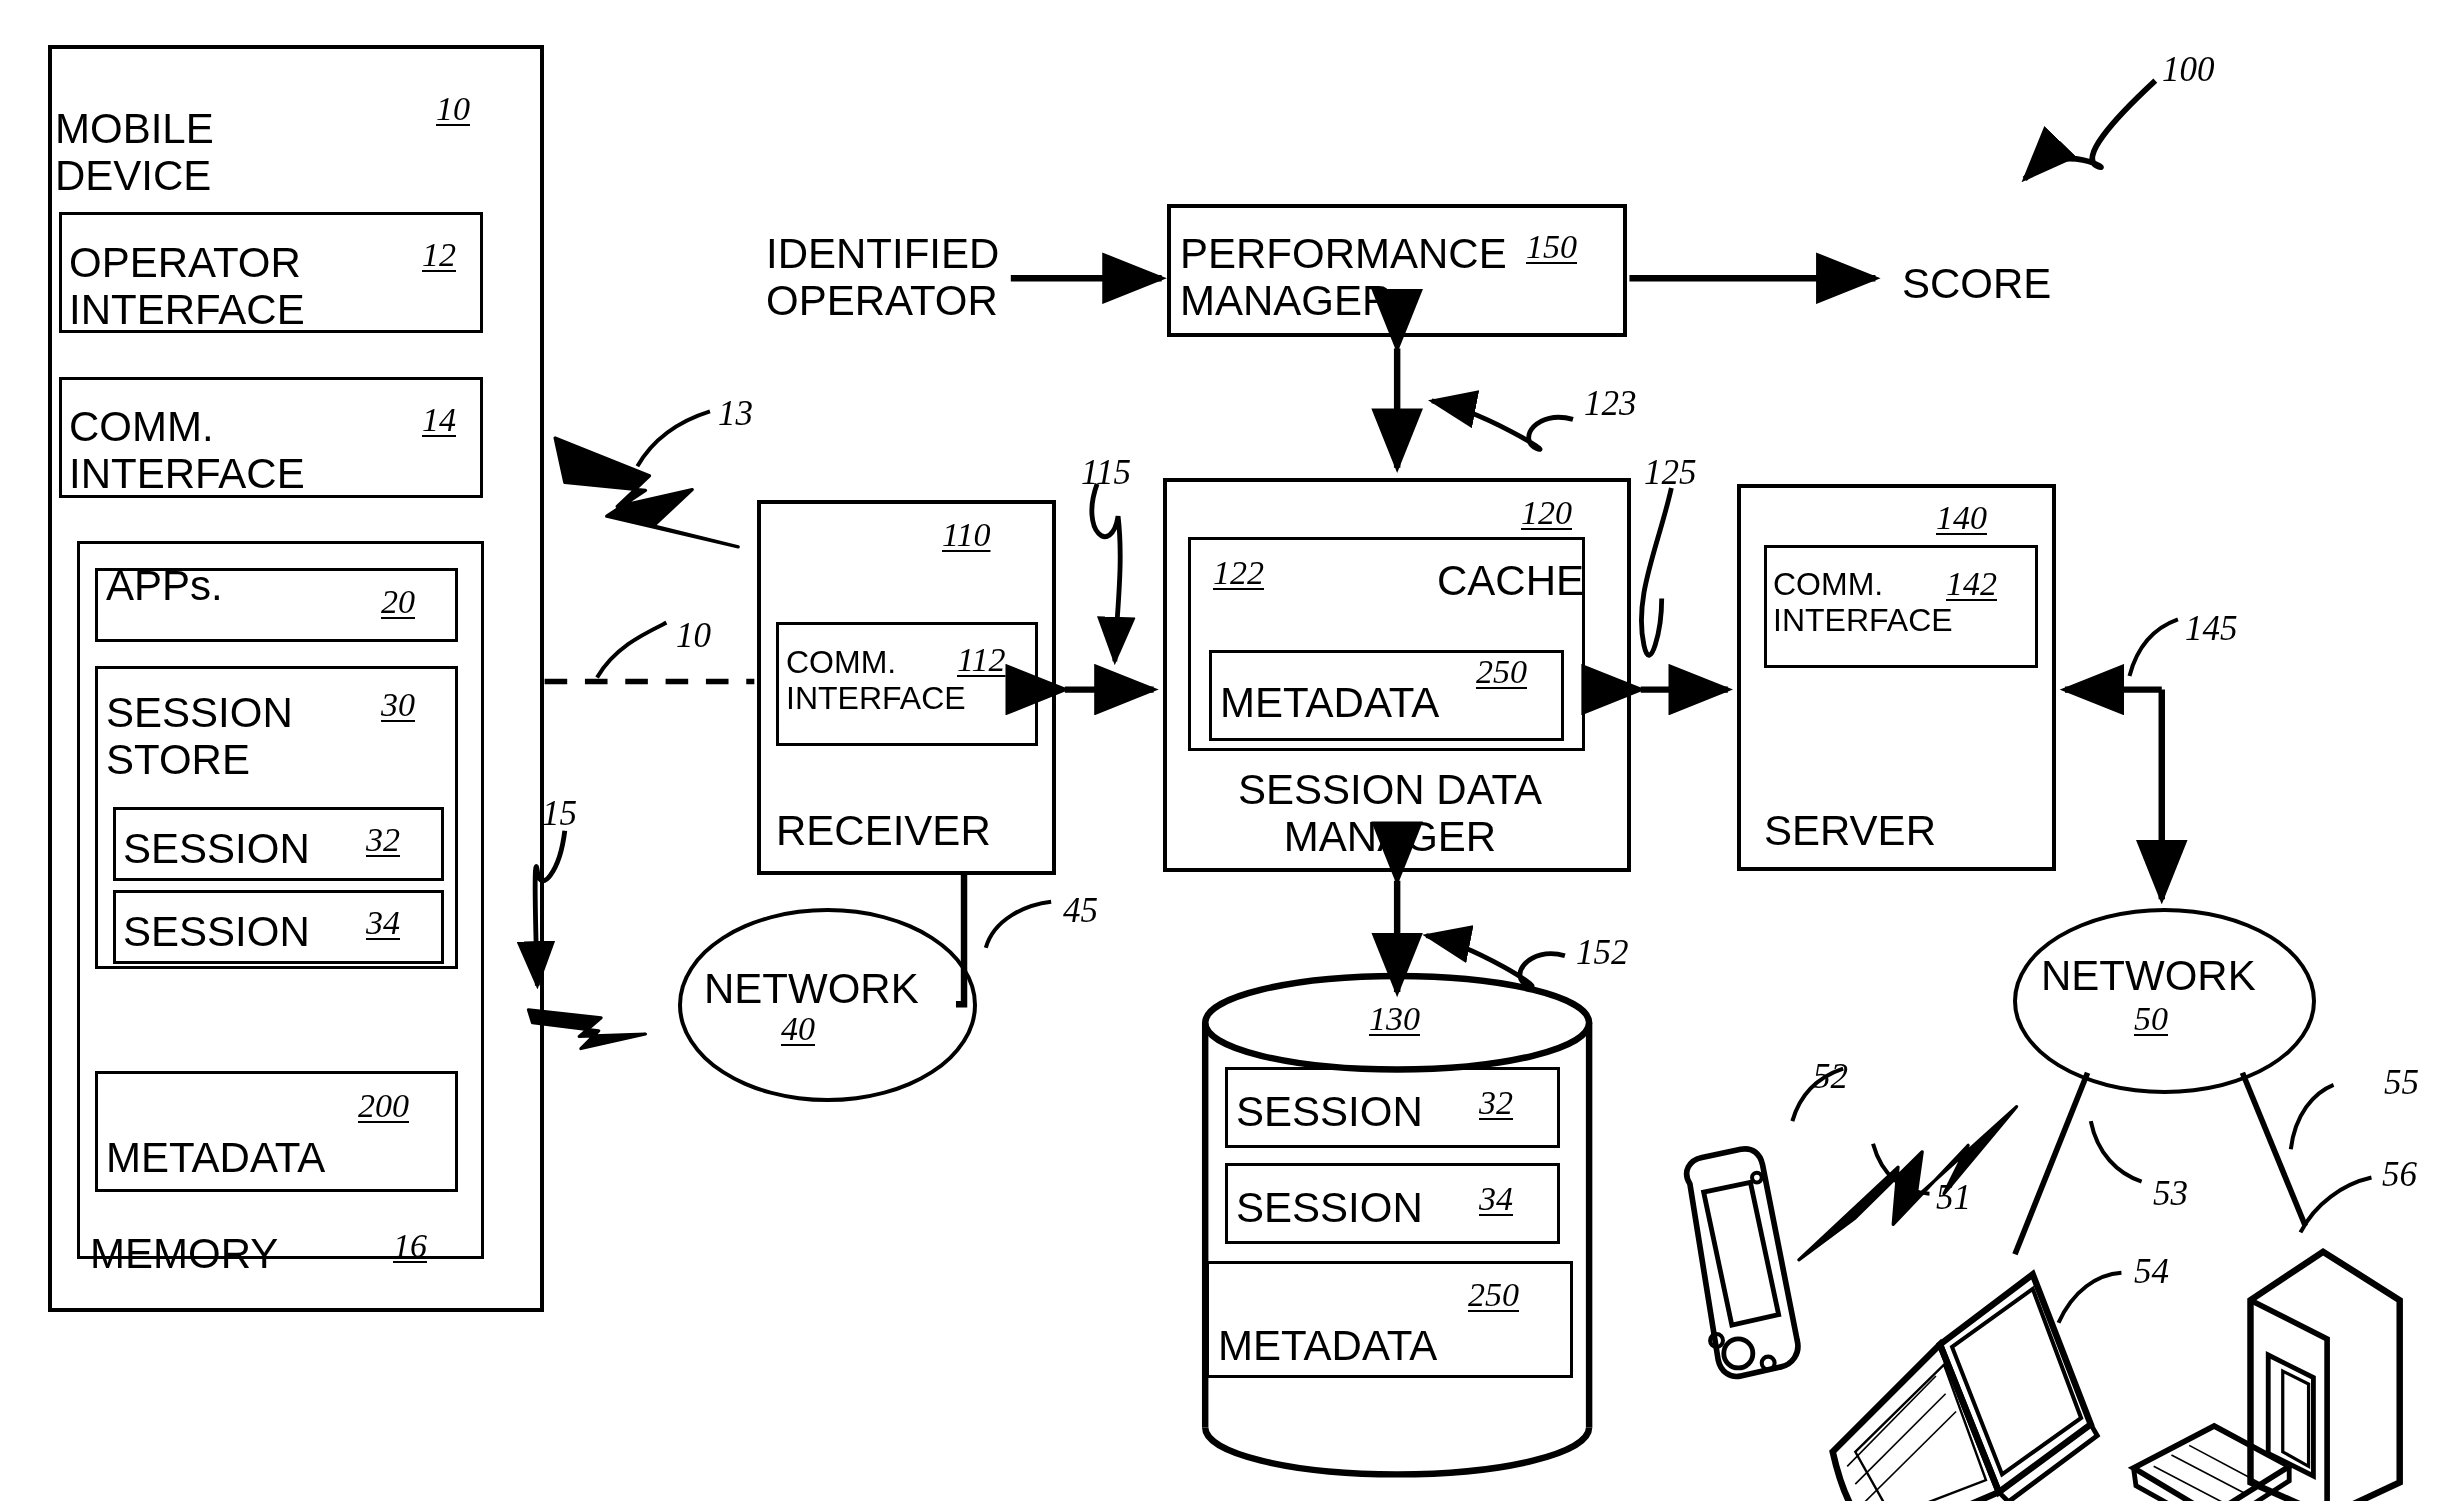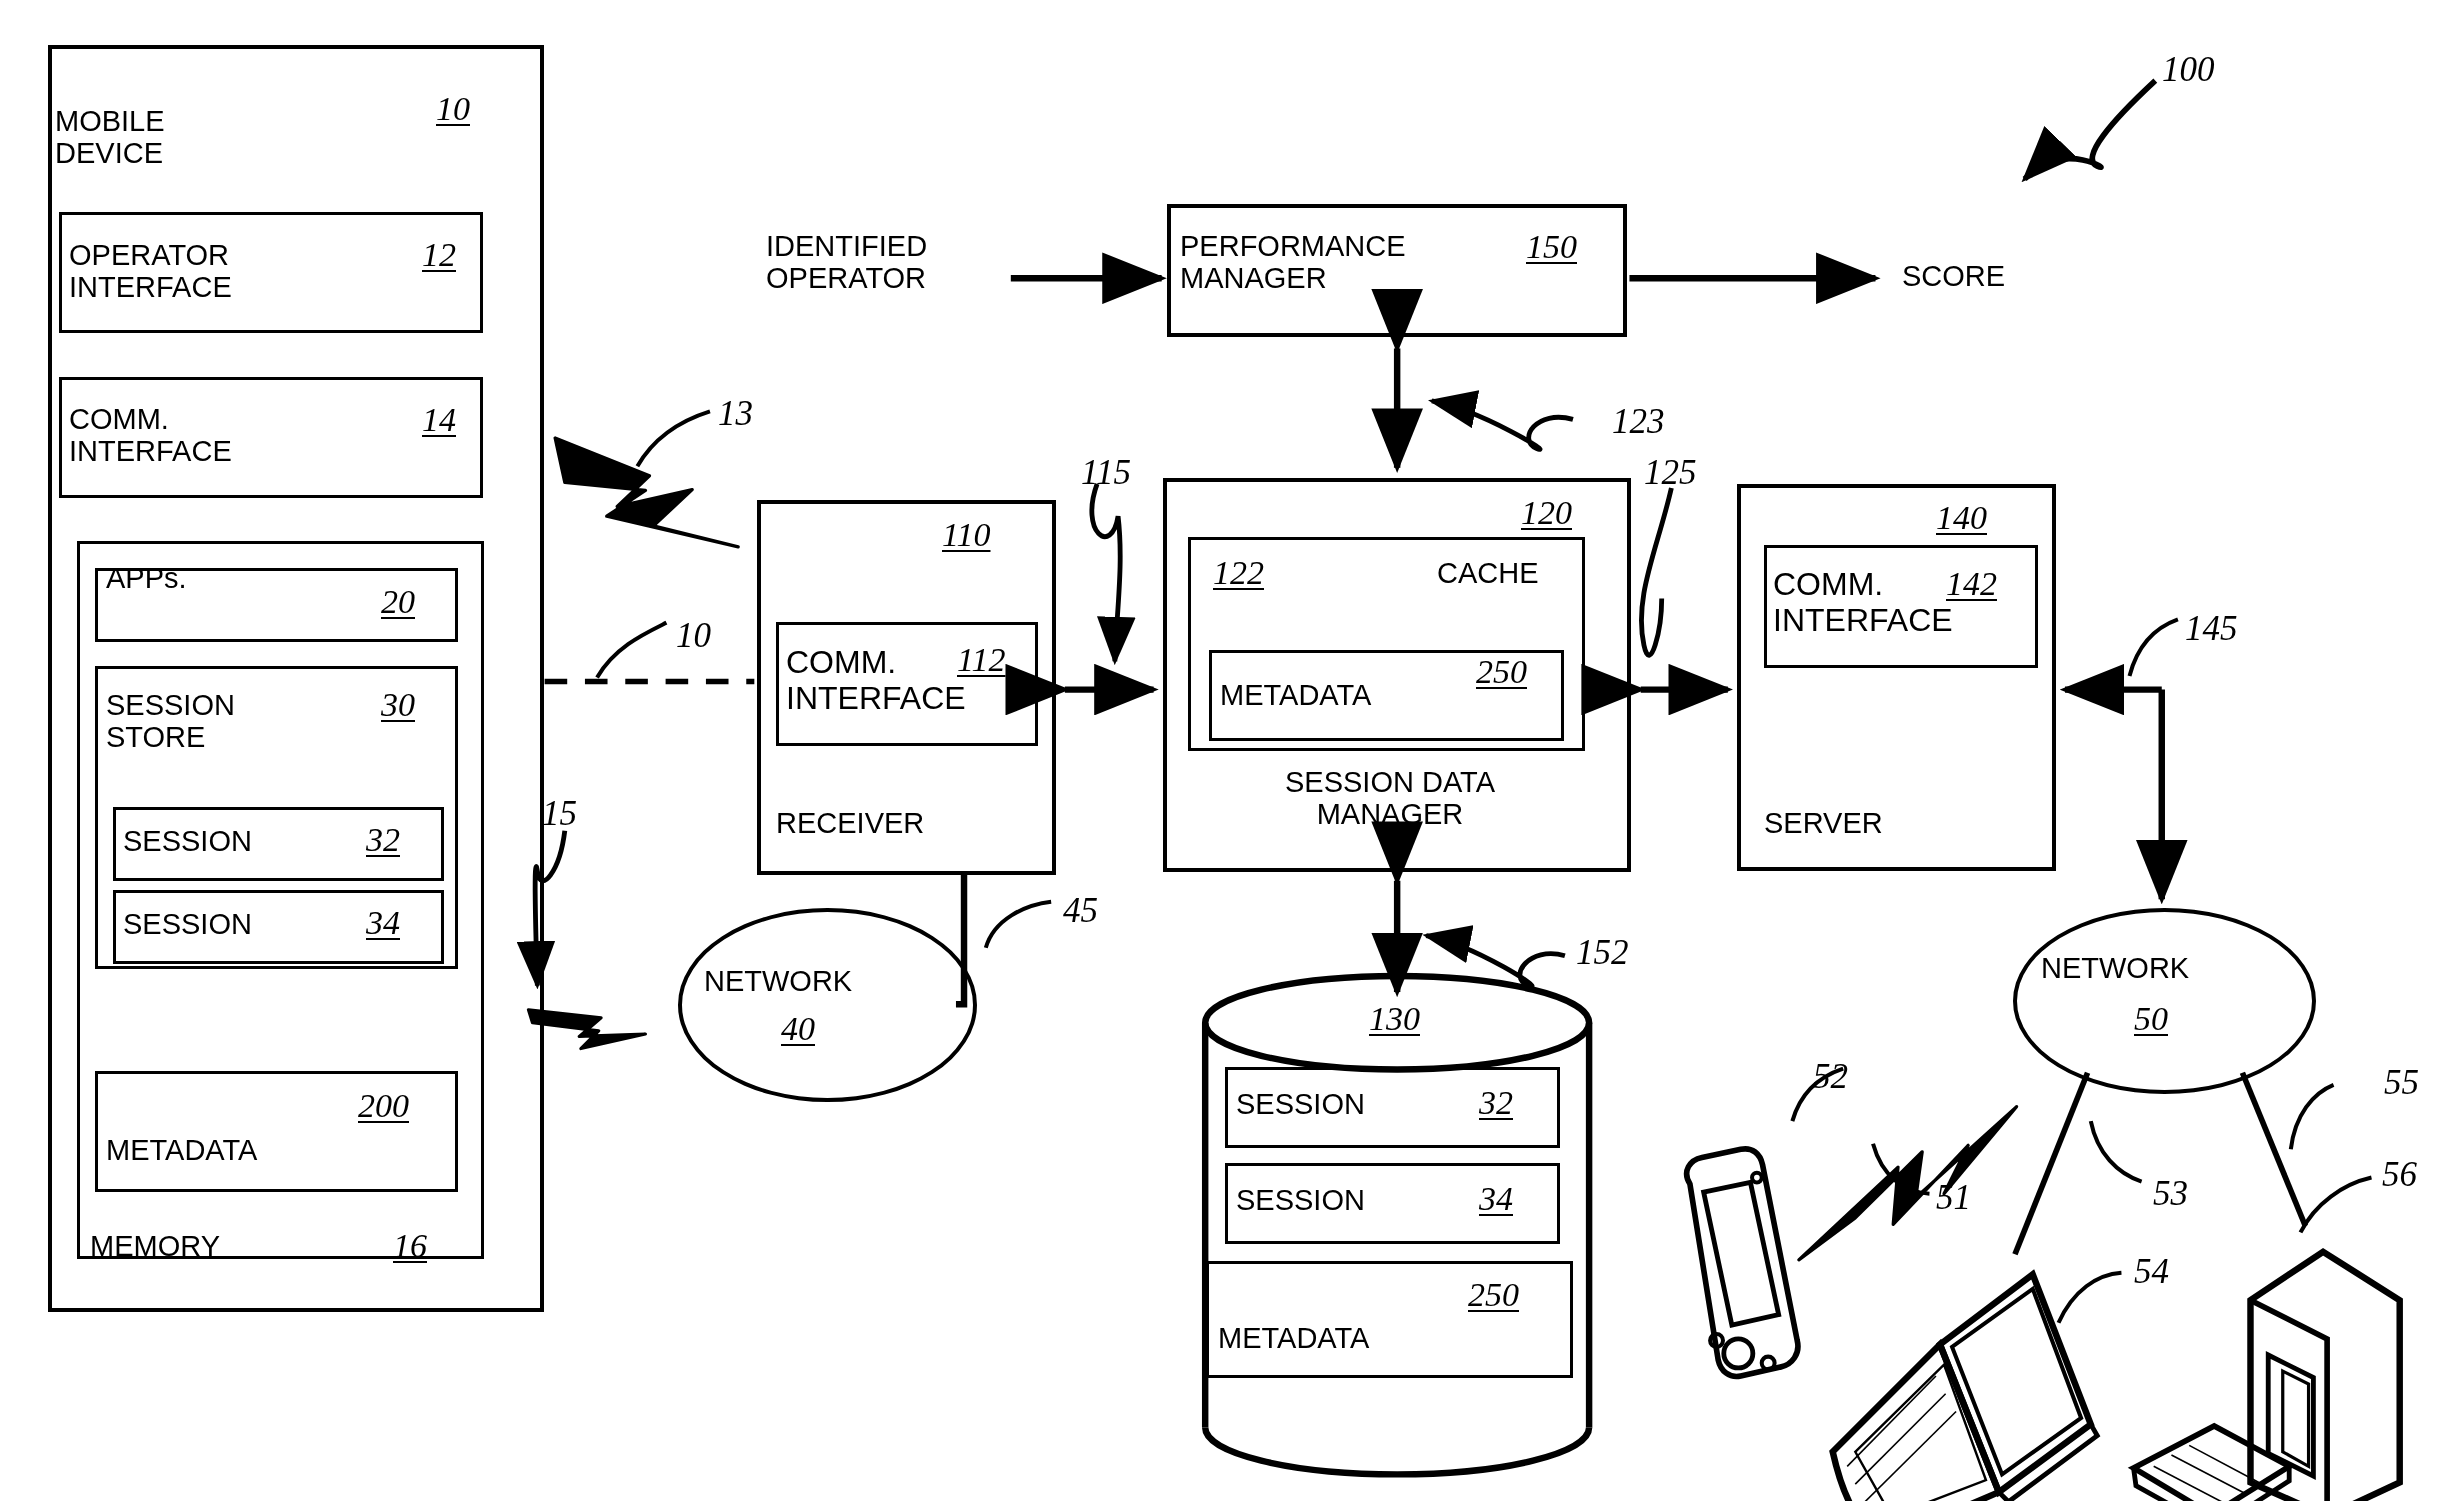--- a/index.html
+++ b/index.html
@@ -19,21 +19,21 @@
     box-sizing:border-box;
   }
   .box.thin{border-width:3.2px;}
   .lbl{
     position:absolute;
     font-family:"Liberation Sans", sans-serif;
     color:#000;
     white-space:pre;
     line-height:1.12;
   }
-  .t42{font-size:29px;}
+  .t42{font-size:42px;}
   .t40{font-size:32px;}
   
   .ref{
     position:absolute;
     font-family:"Liberation Serif", serif;
     font-style:italic;
     font-size:34px;
     color:#000;
     text-decoration:underline;
     text-decoration-thickness:2.4px;
@@ -163,21 +163,21 @@
 
   <div class="ell" style="left:2013px;top:908px;width:303px;height:186px;"></div>
   <div class="lbl t42" style="left:2041px;top:952px;">NETWORK</div>
   <div class="ref" style="left:2134px;top:1000px;">50</div>
 
   <div class="refp" style="left:718px;top:394px;">13</div>
   <div class="refp" style="left:676px;top:616px;">10</div>
   <div class="refp" style="left:542px;top:794px;">15</div>
   <div class="refp" style="left:1063px;top:891px;">45</div>
   <div class="refp" style="left:1081px;top:453px;">115</div>
-  <div class="refp" style="left:1584px;top:402px;margin-left:28px;">123</div>
+  <div class="refp" style="left:1584px;top:384px;">123</div>
   <div class="refp" style="left:1576px;top:933px;">152</div>
   <div class="refp" style="left:1644px;top:453px;">125</div>
   <div class="refp" style="left:2185px;top:609px;">145</div>
   <div class="refp" style="left:1936px;top:1178px;">51</div>
   <div class="refp" style="left:1813px;top:1057px;">52</div>
   <div class="refp" style="left:2153px;top:1174px;">53</div>
   <div class="refp" style="left:2134px;top:1252px;">54</div>
   <div class="refp" style="left:2344px;top:1063px;margin-left:40px;">55</div>
   <div class="refp" style="left:2382px;top:1155px;">56</div>
   <div class="refp" style="left:2162px;top:50px;">100</div>

